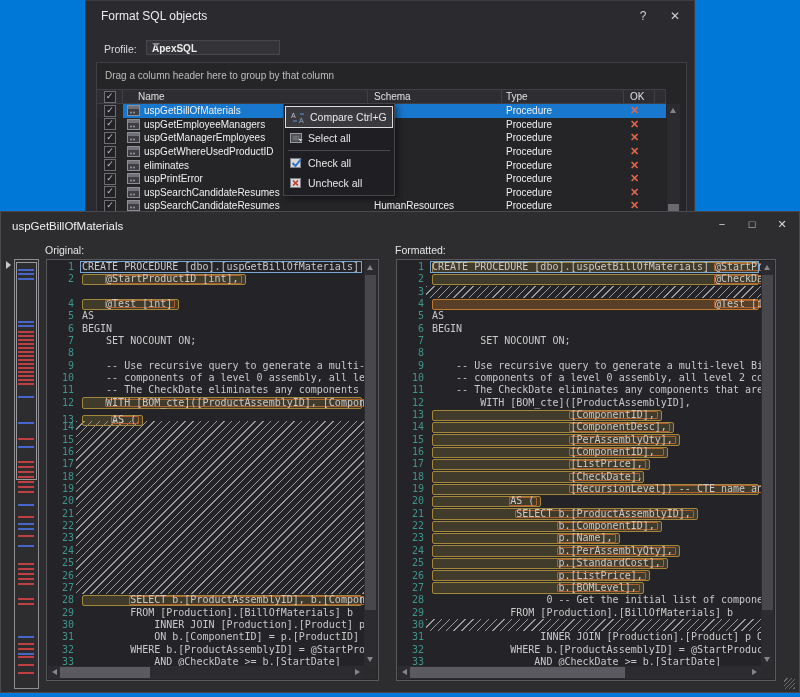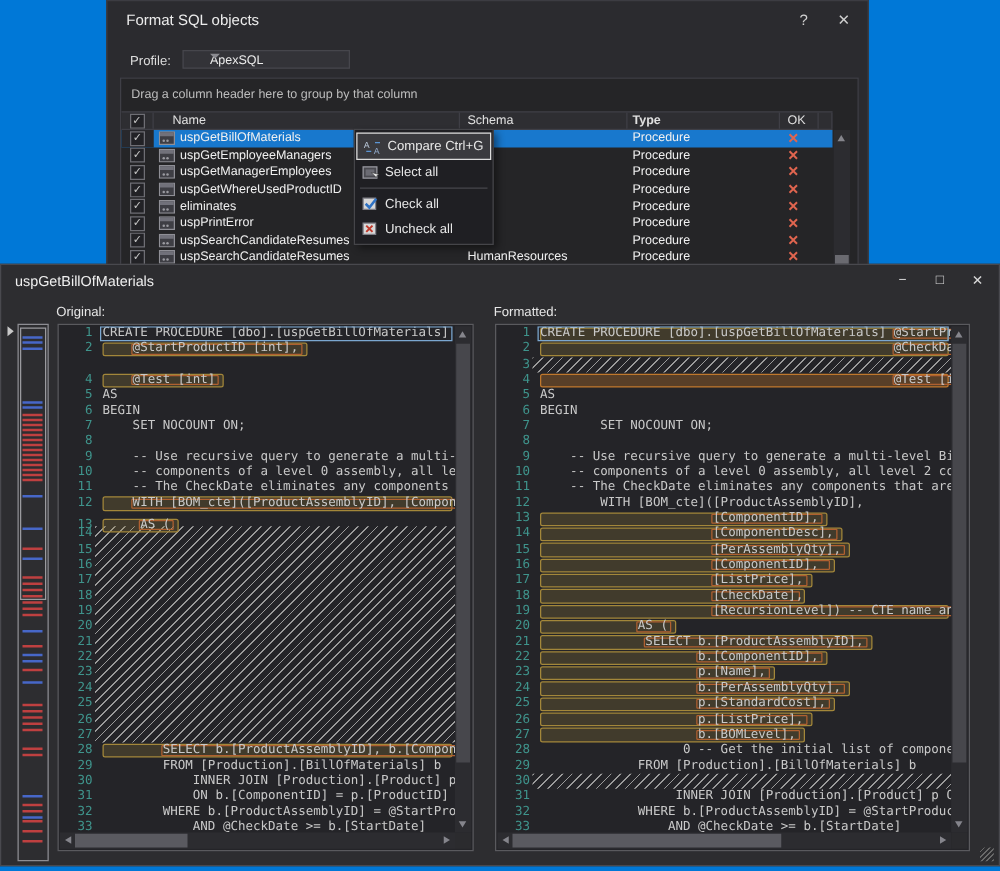--- a/index.html
+++ b/index.html
@@ -8,31 +8,31 @@
   
   #dialog{position:absolute;left:85px;top:0;width:610px;height:218px;background:#2b2b2f;
           border:1px solid #3c3c42;box-sizing:border-box;z-index:2;}
   .dtitle{position:relative;height:30px;}
   .dtext{position:absolute;left:15px;top:8px;font-size:12px;color:#ececec;}
   .dbtn{position:absolute;top:8px;width:18px;text-align:center;font-size:12px;color:#cfcfcf;cursor:default;}
   .dbtn.help{left:548px;} .dbtn.cls{left:580px;}
   .plabel{position:absolute;left:18px;top:42px;font-size:10.5px;color:#dcdcdc;}
   .combo{position:absolute;left:60px;top:39px;width:134px;height:15px;background:#333338;
          border:1px solid #46464c;box-sizing:border-box;font-size:10px;color:#ececec;}
-  .combo span{position:absolute;left:21px;top:2px;}
+  .combo span{position:absolute;left:5px;top:2px;font-weight:bold;}
   .carr{position:absolute;right:5px;top:6px;width:0;height:0;border-left:4px solid transparent;
         border-right:4px solid transparent;border-top:4px solid #8a8a90;}
   .panel{position:absolute;left:10px;top:61px;width:591px;height:157px;background:#252527;
          border:1px solid #3f3f46;box-sizing:border-box;overflow:hidden;}
   .hint{position:absolute;left:8px;top:7px;font-size:10px;color:#bdbdbd;}
   .ghead,.grow{display:grid;grid-template-columns:26px 245px 134px 122px 31px 1fr;}
   .ghead{position:absolute;left:0;top:26px;width:569px;height:15px;background:#2e2e32;
          border-top:1px solid #3f3f46;border-bottom:1px solid #3f3f46;box-sizing:border-box;}
   .ghead .hc{border-right:1px solid #3f3f46;font-size:10px;color:#e0e0e0;line-height:13px;overflow:hidden;}
-  .hc.h1{padding-left:15px;} .hc.h2{padding-left:6px;} .hc.h3{padding-left:4px;font-weight:bold;} .hc.h4{padding-left:6px;}
+  .hc.h1{padding-left:15px;} .hc.h2{padding-left:6px;} .hc.h3{padding-left:4px;} .hc.h4{padding-left:6px;}
   #grows{position:absolute;left:0;top:41px;width:569px;}
   .grow{height:13.6px;font-size:10px;color:#f0f0f0;align-items:center;}
   .grow.sel{background:#1878cd;}
   .grow .cell{overflow:hidden;white-space:nowrap;height:100%;display:flex;align-items:center;}
   .grow.sel .c0{background:#28282c;}
   .c0{justify-content:center;}
   .cb{width:10px;height:10px;border:1px solid #6e6e74;background:#222226;font-size:9px;line-height:9px;
       color:#c2c2c2;text-align:center;}
   .nicon{margin:0 4px 0 4px;flex:none;display:inline-flex;}
   .c2,.c3{padding-left:6px;} .c3{padding-left:4px;}

